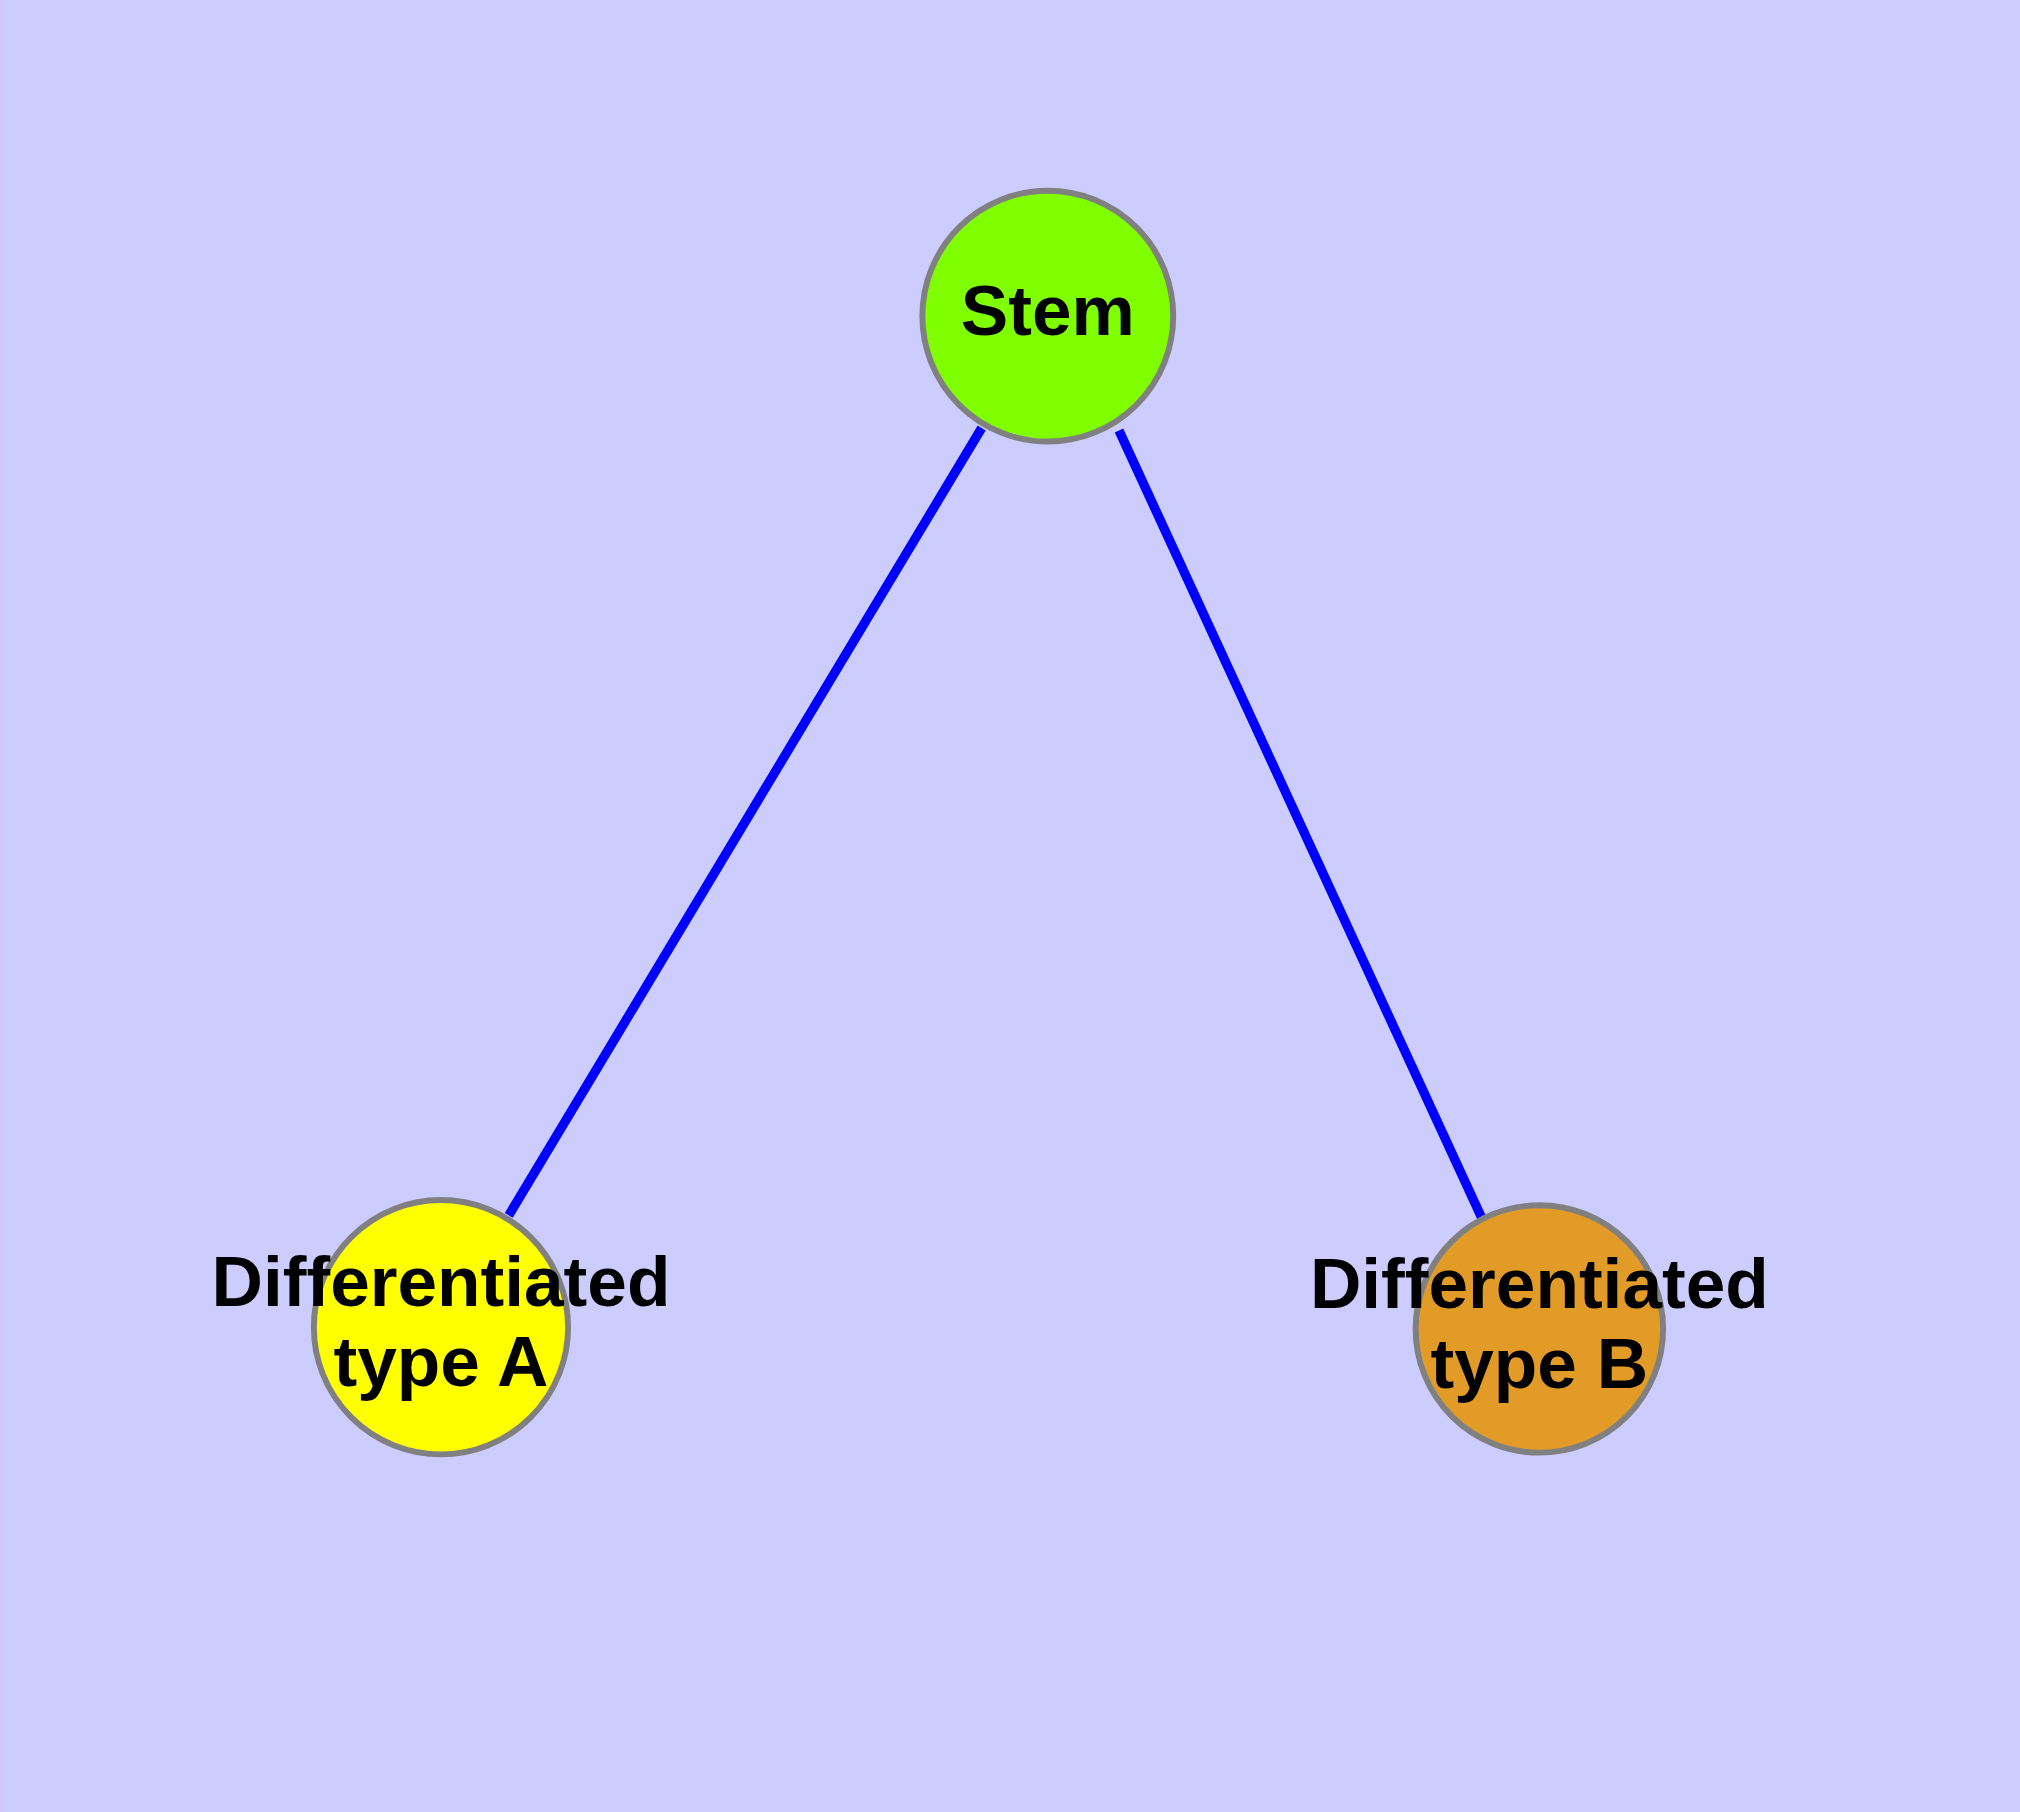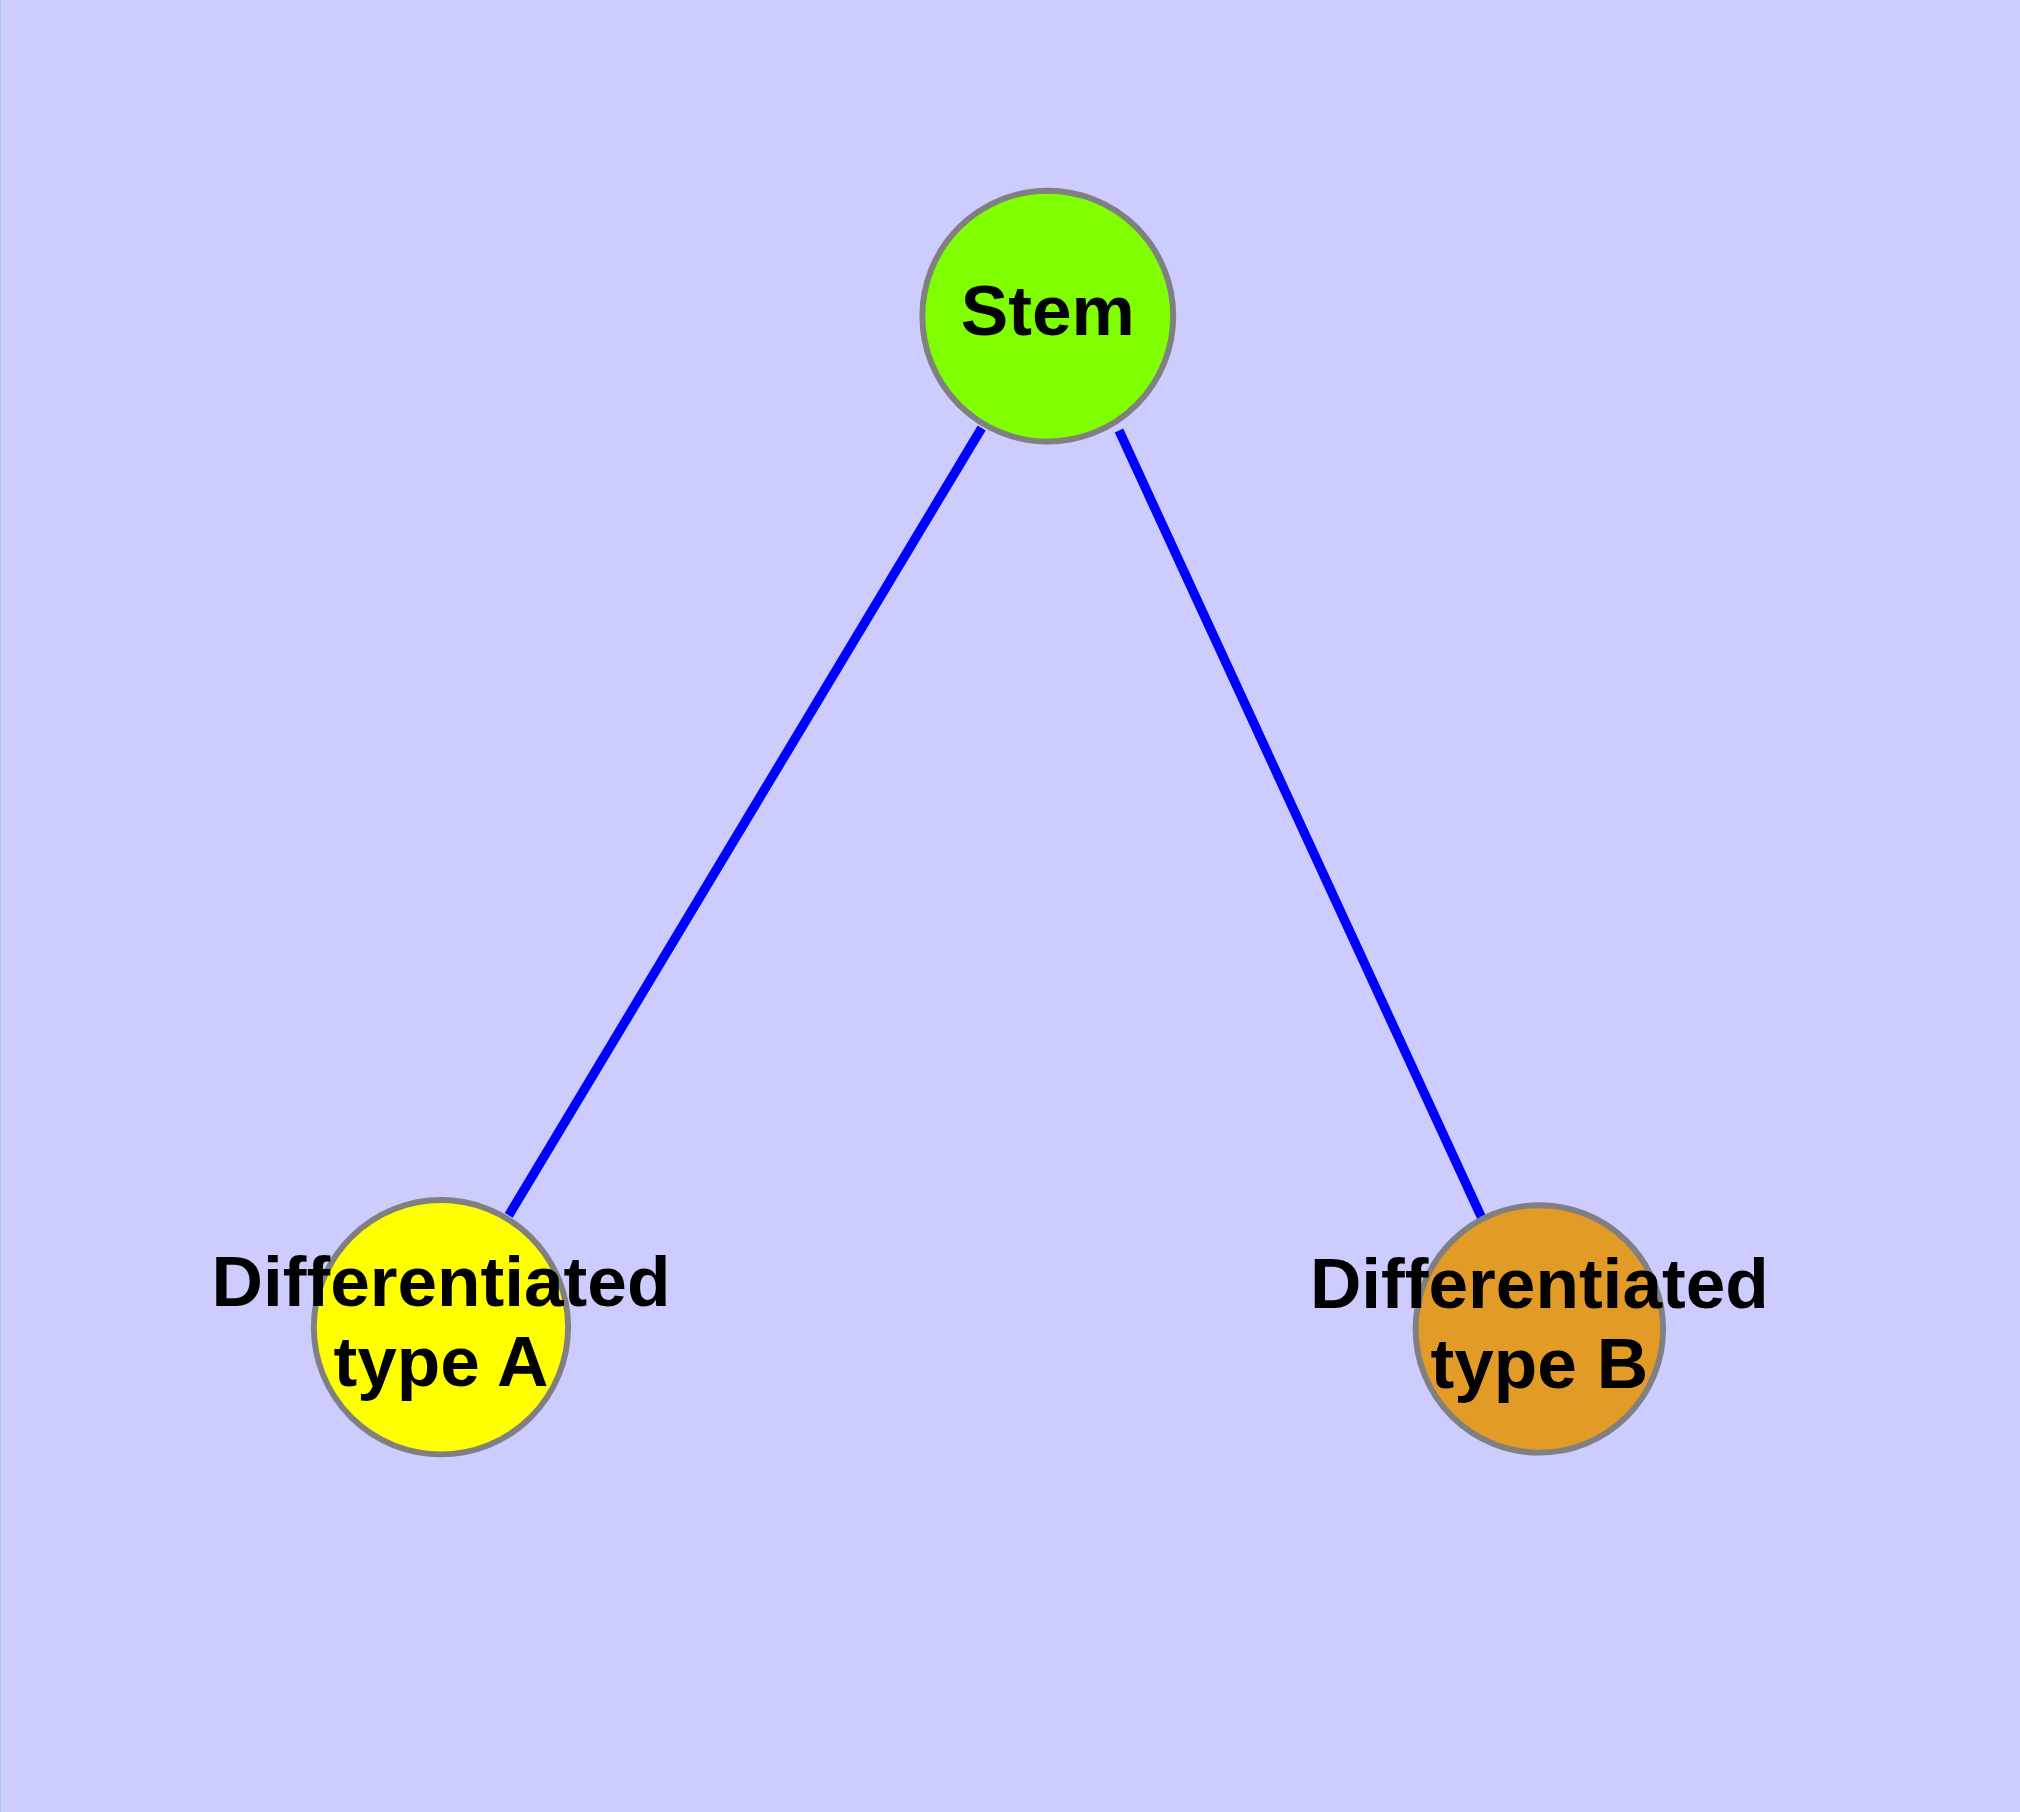--- a/index.html
+++ b/index.html
@@ -5,21 +5,21 @@
 <style>
   html, body {
     margin: 0;
     padding: 0;
     background: #ccccff;
   }
   #canvas {
     position: relative;
     width: 1764px;
     height: 1812px;
-    background: #22c55e;
+    background: #f0abfc;
     overflow: hidden;
     font-family: "Liberation Sans", sans-serif;
   }
   #graph-svg {
     position: absolute;
     left: 0;
     top: 0;
     width: 2021px;
     height: 1812px;
     display: block;

